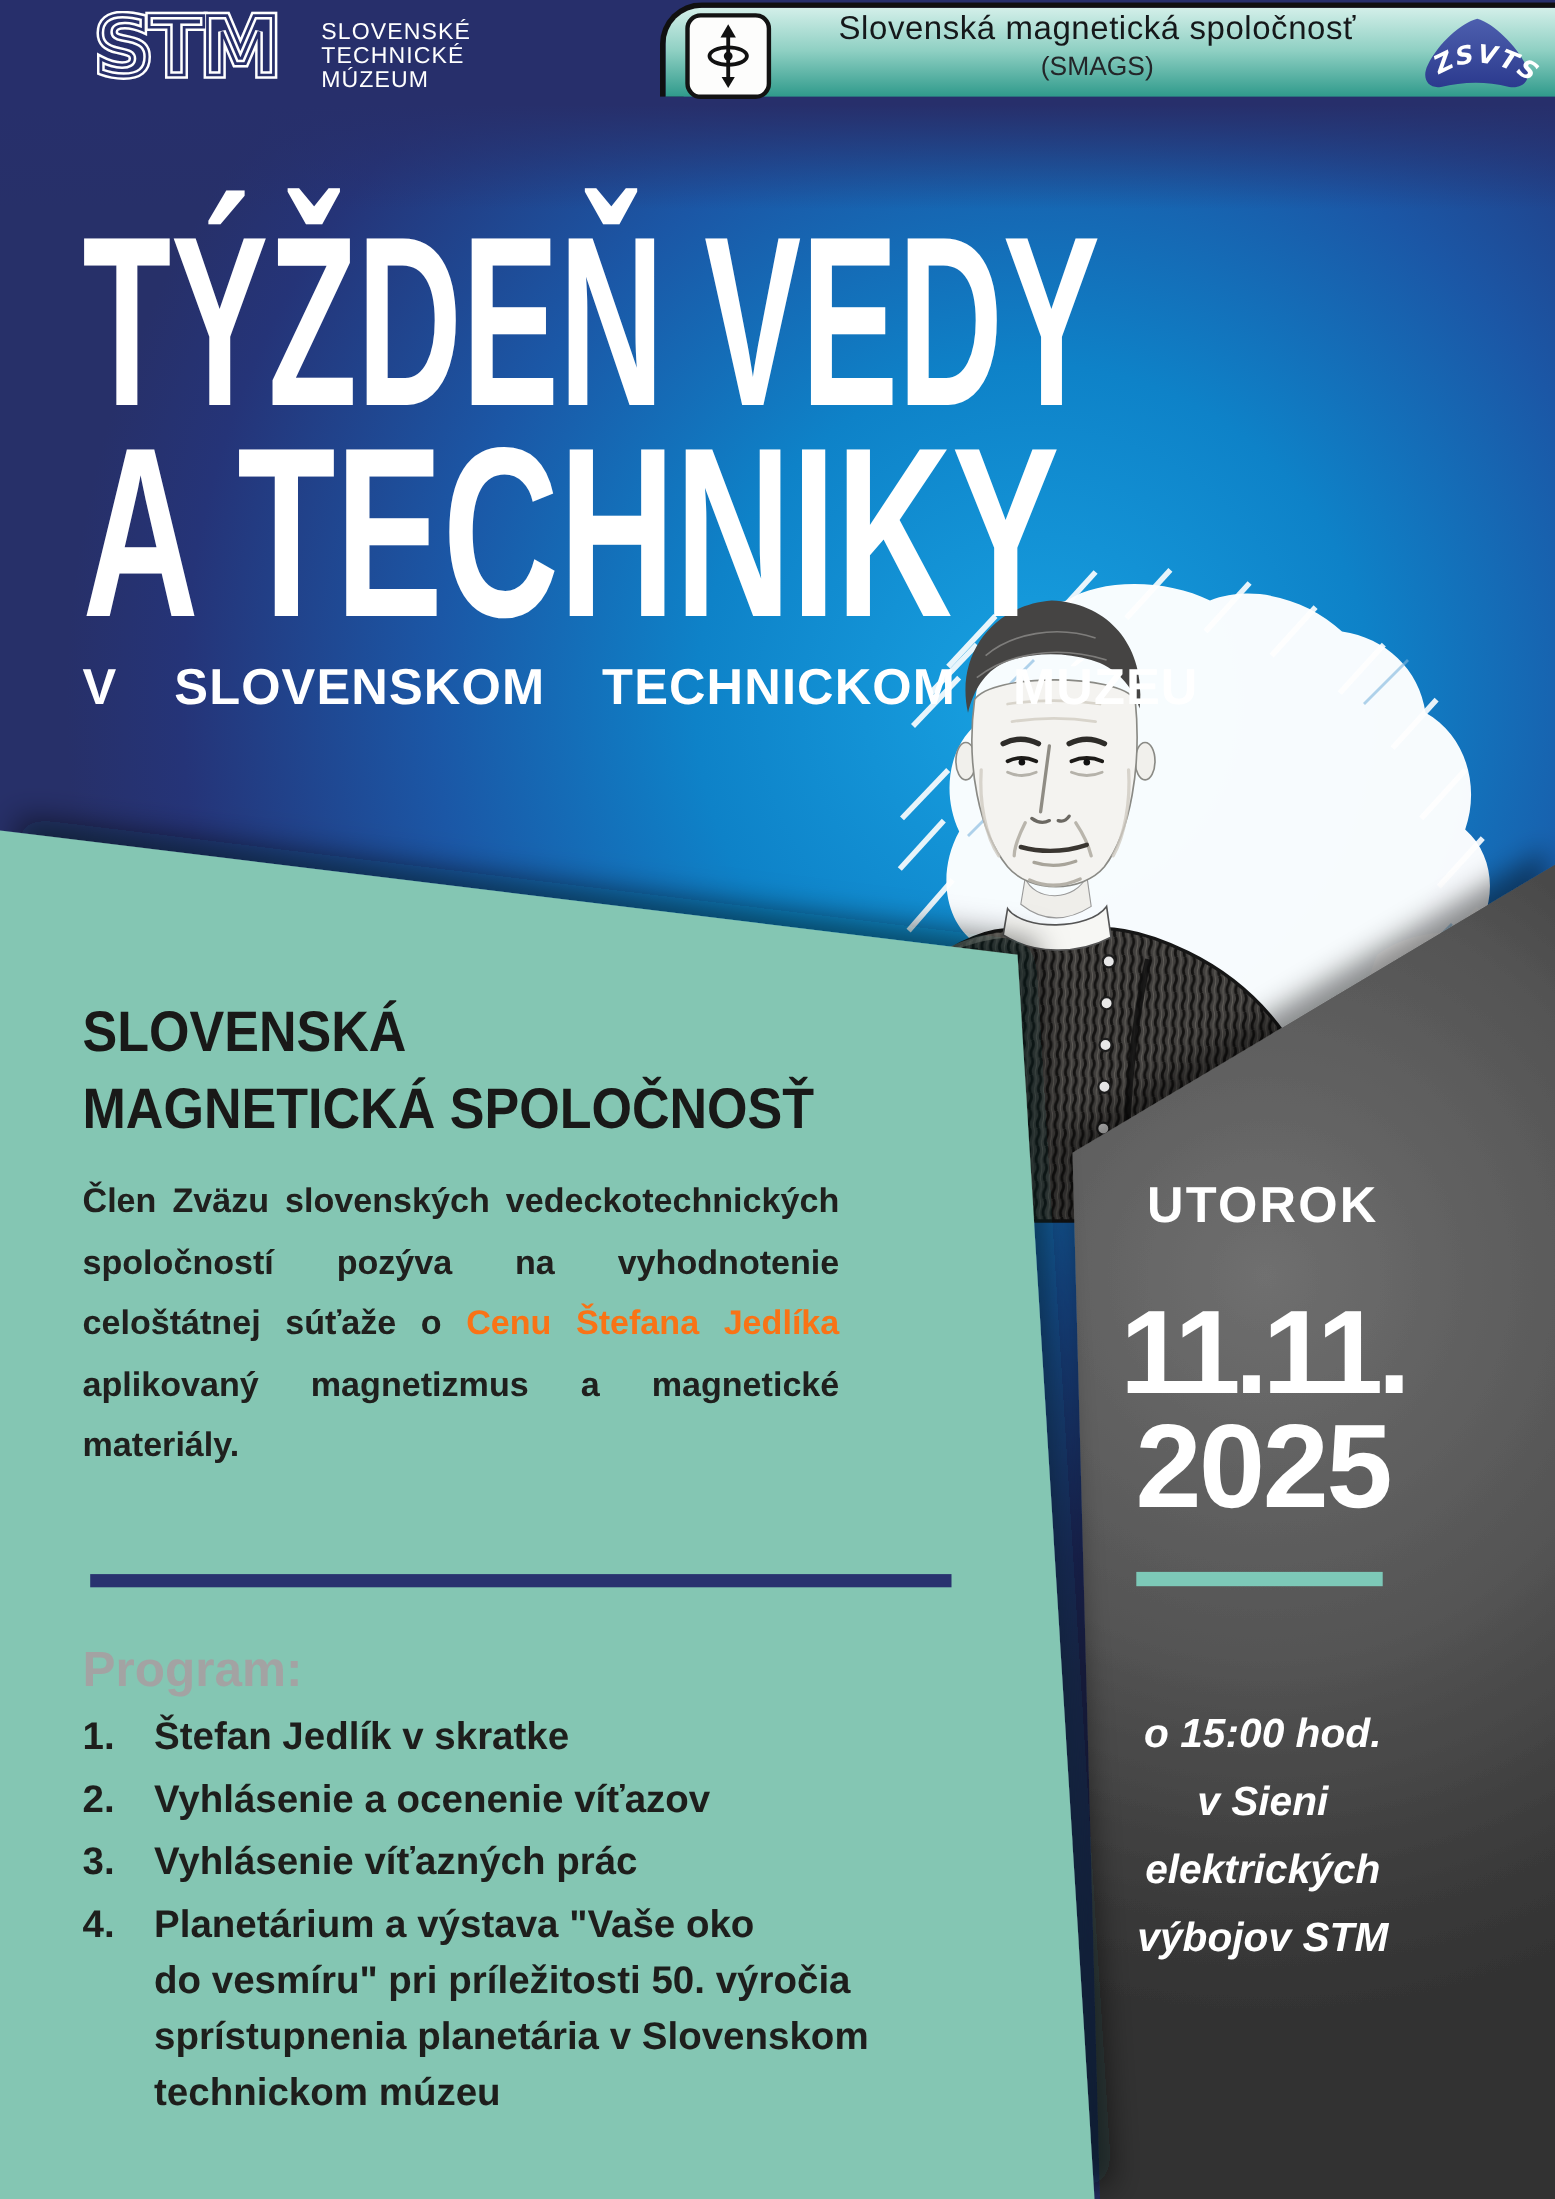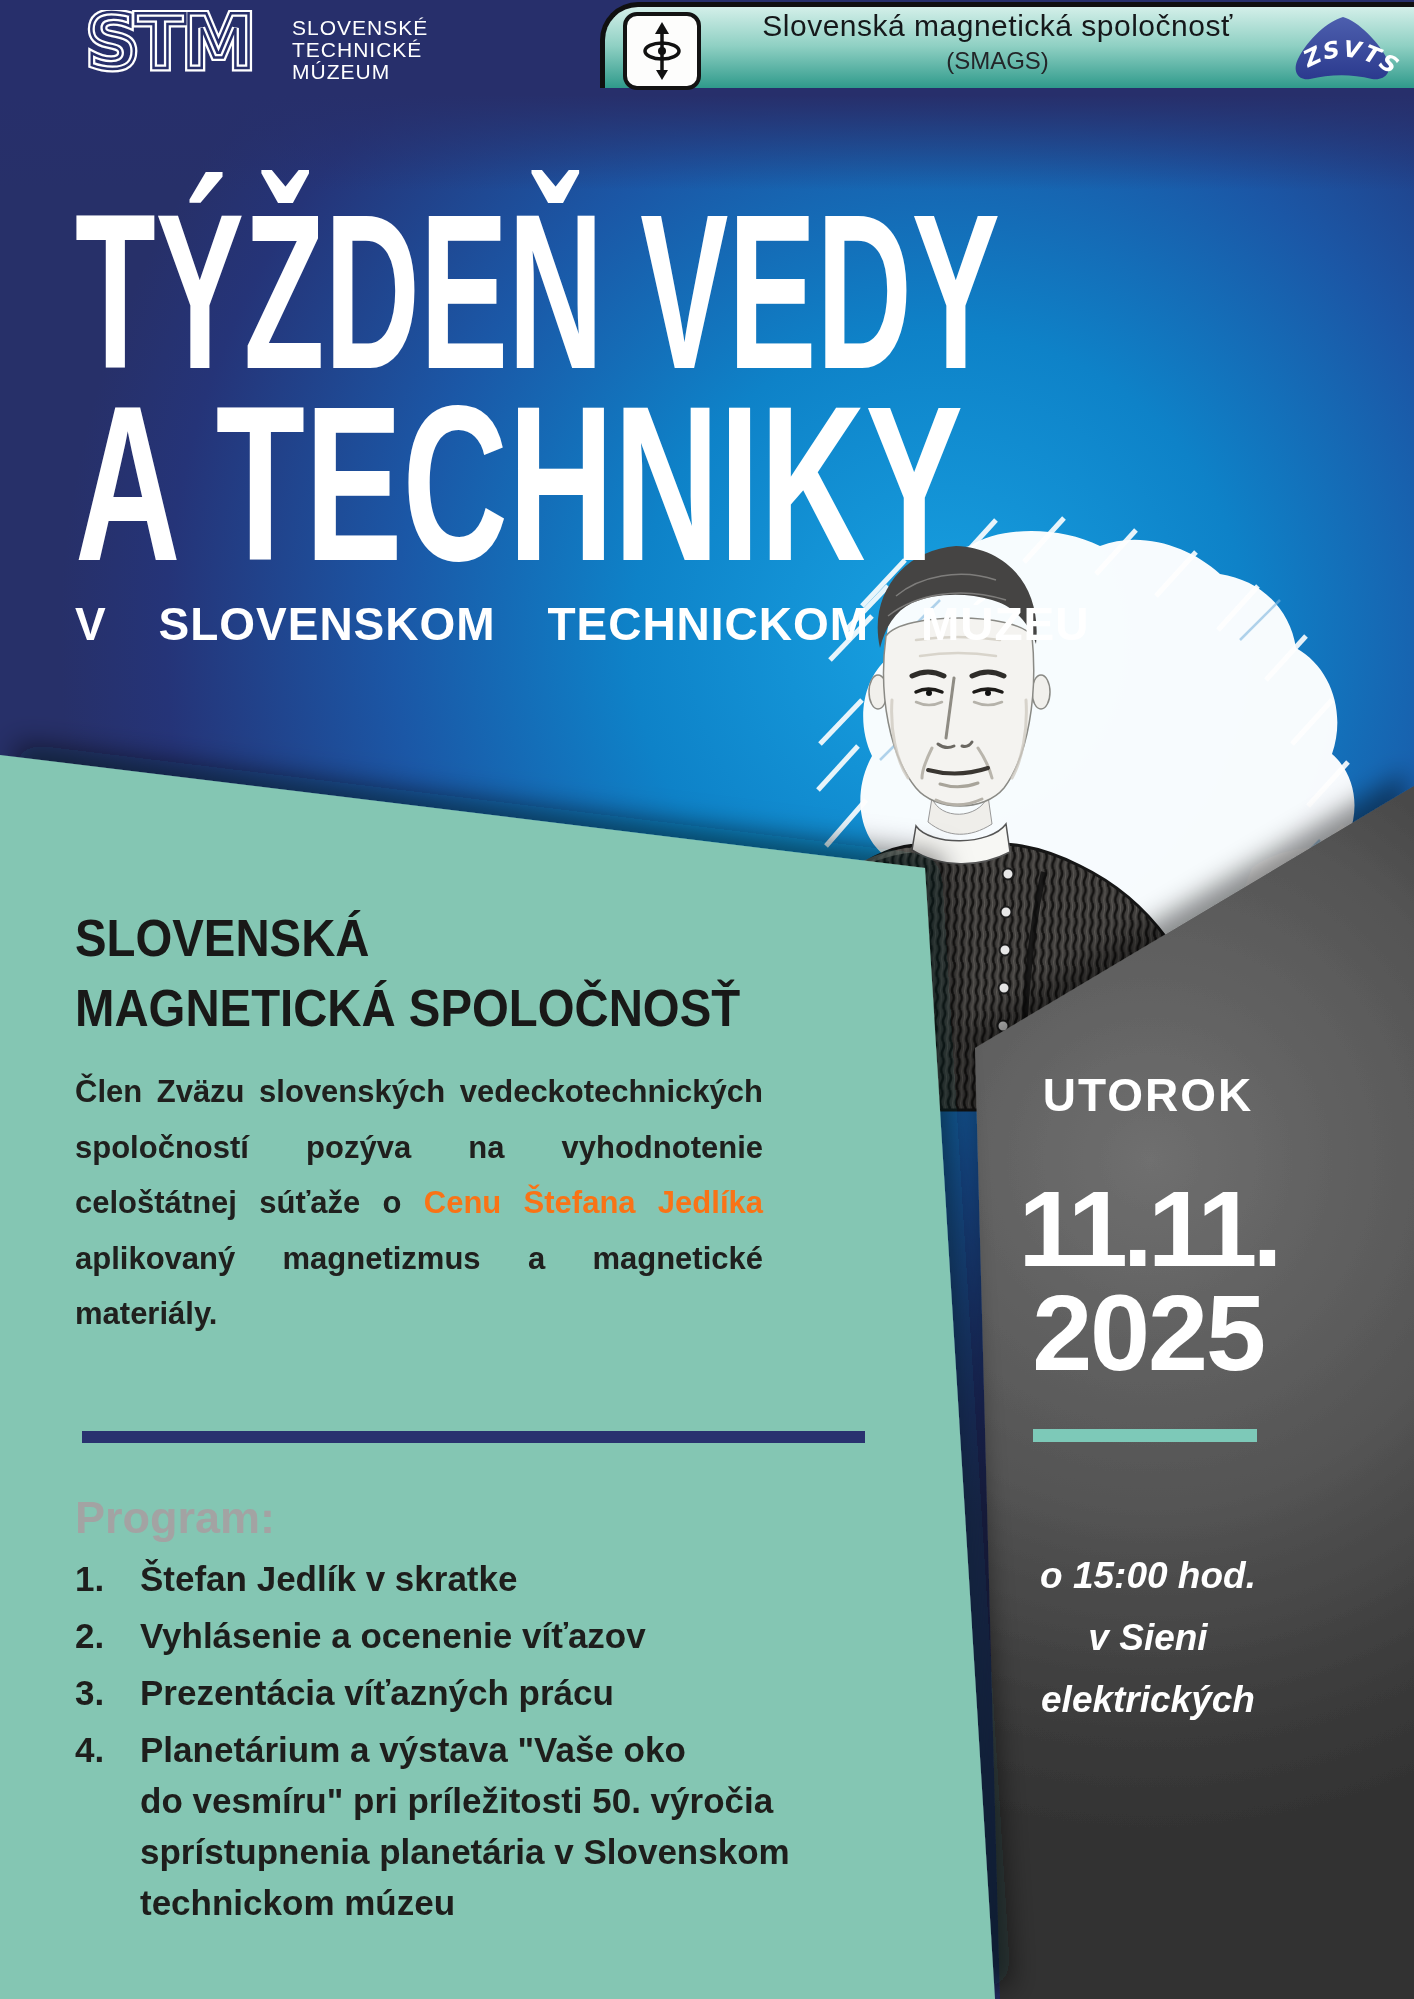--- a/index.html
+++ b/index.html
@@ -290,21 +290,21 @@
     </div>
     <div class="pitem">
       <span class="pnum">2.</span>
       <div>
           <div>Vyhlásenie a ocenenie víťazov</div>
         </div>
     </div>
     <div class="pitem">
       <span class="pnum">3.</span>
       <div>
-          <div>Prezentácia víťazných prácu</div>
+          <div>Vyhlásenie víťazných prác</div>
         </div>
     </div>
     <div class="pitem">
       <span class="pnum">4.</span>
       <div>
         <div>Planetárium a výstava "Vaše oko</div>
         <div>do vesmíru" pri príležitosti 50. výročia</div>
         <div>sprístupnenia planetária v Slovenskom</div>
         <div>technickom múzeu</div>
       </div>
@@ -312,15 +312,16 @@
   </div>
 
   <div class="weekday">UTOROK</div>
   <div class="date-line date1">11.11.</div>
   <div class="date-line date2">2025</div>
   <div class="tealbar"></div>
   <div class="venue">
     <div>o 15:00 hod.</div>
     <div>v Sieni</div>
     <div>elektrických</div>
+    <div>výbojov STM</div>
   </div>
 
 </div>
 
 </body></html>

